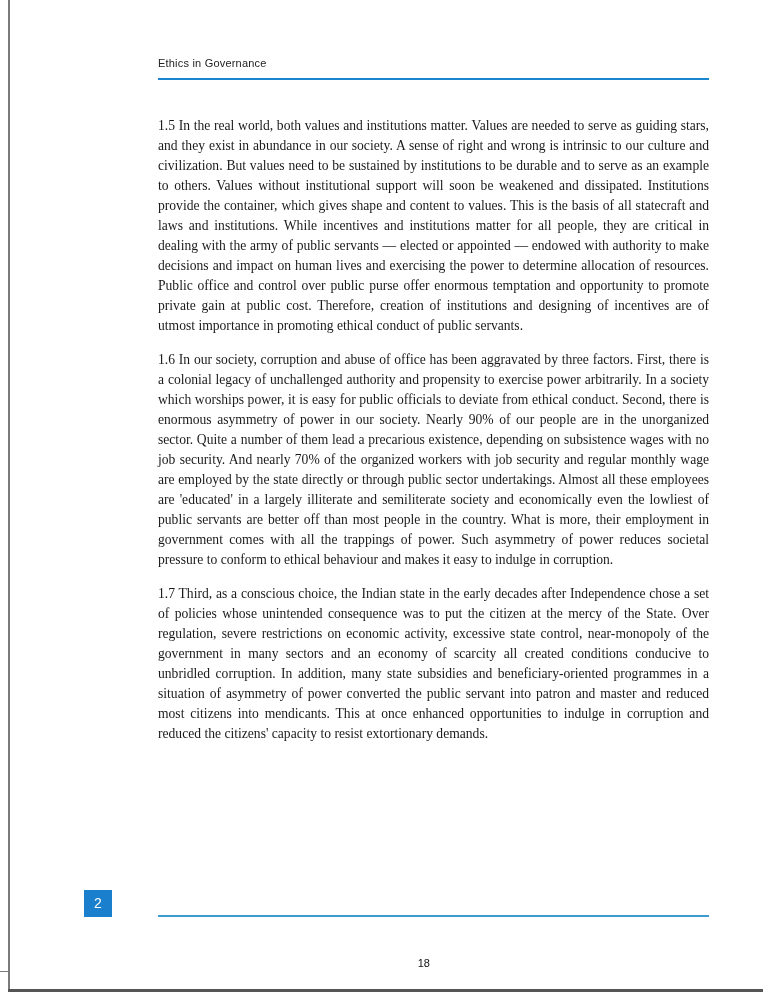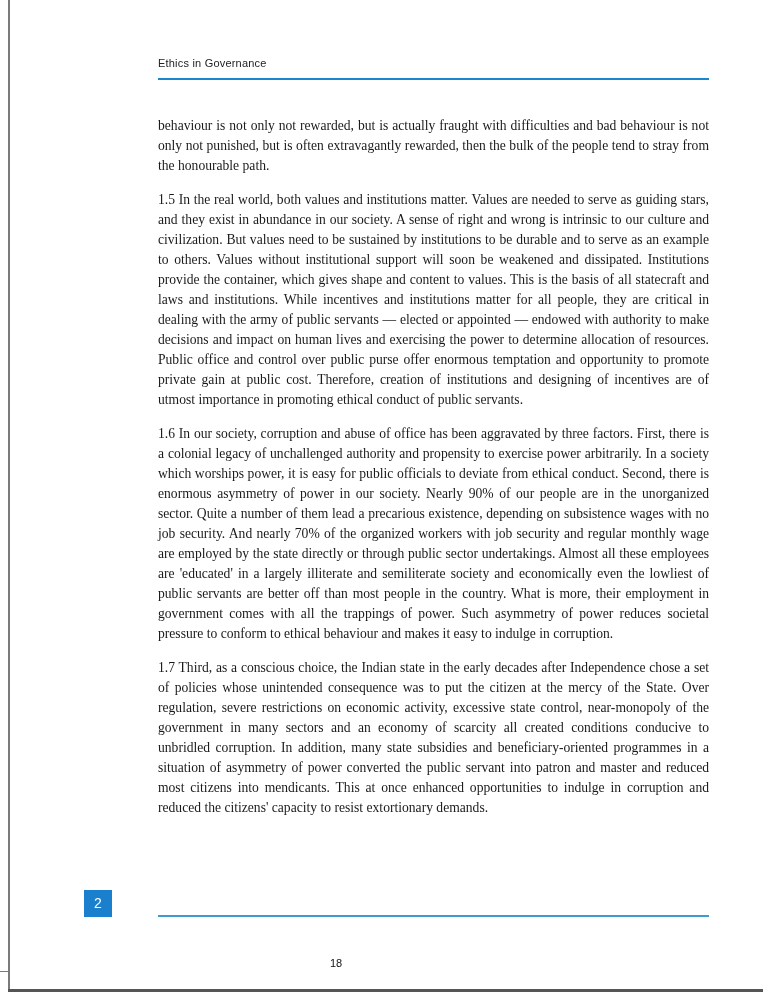--- a/index.html
+++ b/index.html
@@ -84,38 +84,37 @@
       font-family: "Liberation Sans", sans-serif;
       font-size: 14px;
       line-height: 27px;
       text-align: center;
     }
     .page-number {
       position: absolute;
       left: 330px;
       width: 100px;
       top: 957px;
-      text-align: left;
+      text-align: right;
       font-family: "Liberation Sans", sans-serif;
       font-size: 11px;
       color: #111;
     }
   </style>
 </head>
 <body>
 
 <div class="left-border"></div>
 <div class="left-tick"></div>
 <div class="bottom-border"></div>
 
 <div class="running-head">Ethics in Governance</div>
 <div class="rule top"></div>
 
 <div class="content">
-  <p>behaviour is not only not rewarded, but is actually fraught with difficulties and bad behaviour is not only not punished, but is often extravagantly rewarded, then the bulk of the people tend to stray from the honourable path.</p>
   <p>1.5 In the real world, both values and institutions matter. Values are needed to serve as guiding stars, and they exist in abundance in our society. A sense of right and wrong is intrinsic to our culture and civilization. But values need to be sustained by institutions to be durable and to serve as an example to others. Values without institutional support will soon be weakened and dissipated. Institutions provide the container, which gives shape and content to values. This is the basis of all statecraft and laws and institutions. While incentives and institutions matter for all people, they are critical in dealing with the army of public servants — elected or appointed — endowed with authority to make decisions and impact on human lives and exercising the power to determine allocation of resources. Public office and control over public purse offer enormous temptation and opportunity to promote private gain at public cost. Therefore, creation of institutions and designing of incentives are of utmost importance in promoting ethical conduct of public servants.</p>
   <p>1.6 In our society, corruption and abuse of office has been aggravated by three factors. First, there is a colonial legacy of unchallenged authority and propensity to exercise power arbitrarily. In a society which worships power, it is easy for public officials to deviate from ethical conduct. Second, there is enormous asymmetry of power in our society. Nearly 90% of our people are in the unorganized sector. Quite a number of them lead a precarious existence, depending on subsistence wages with no job security. And nearly 70% of the organized workers with job security and regular monthly wage are employed by the state directly or through public sector undertakings. Almost all these employees are 'educated' in a largely illiterate and semiliterate society and economically even the lowliest of public servants are better off than most people in the country. What is more, their employment in government comes with all the trappings of power. Such asymmetry of power reduces societal pressure to conform to ethical behaviour and makes it easy to indulge in corruption.</p>
   <p>1.7 Third, as a conscious choice, the Indian state in the early decades after Independence chose a set of policies whose unintended consequence was to put the citizen at the mercy of the State. Over regulation, severe restrictions on economic activity, excessive state control, near-monopoly of the government in many sectors and an economy of scarcity all created conditions conducive to unbridled corruption. In addition, many state subsidies and beneficiary-oriented programmes in a situation of asymmetry of power converted the public servant into patron and master and reduced most citizens into mendicants. This at once enhanced opportunities to indulge in corruption and reduced the citizens' capacity to resist extortionary demands.</p>
 </div>
 
 <div class="chapter-badge">2</div>
 <div class="rule bottom"></div>
 <div class="page-number">18</div>
 
 </body></html>

